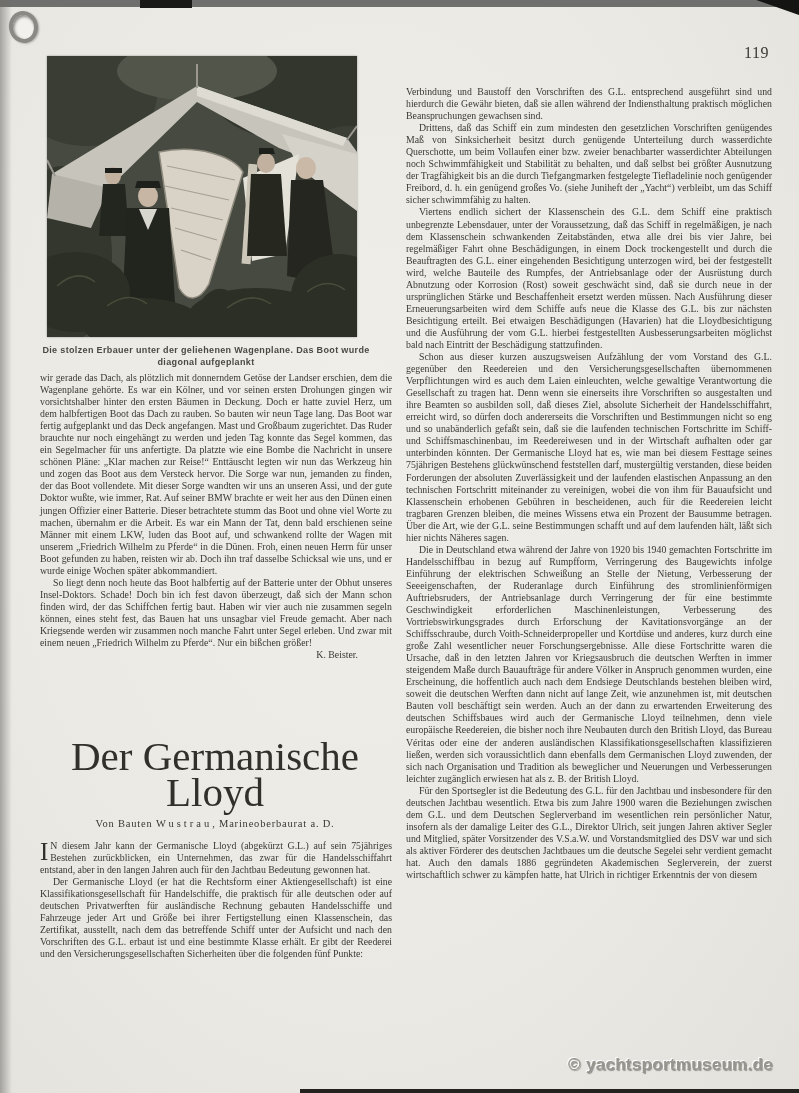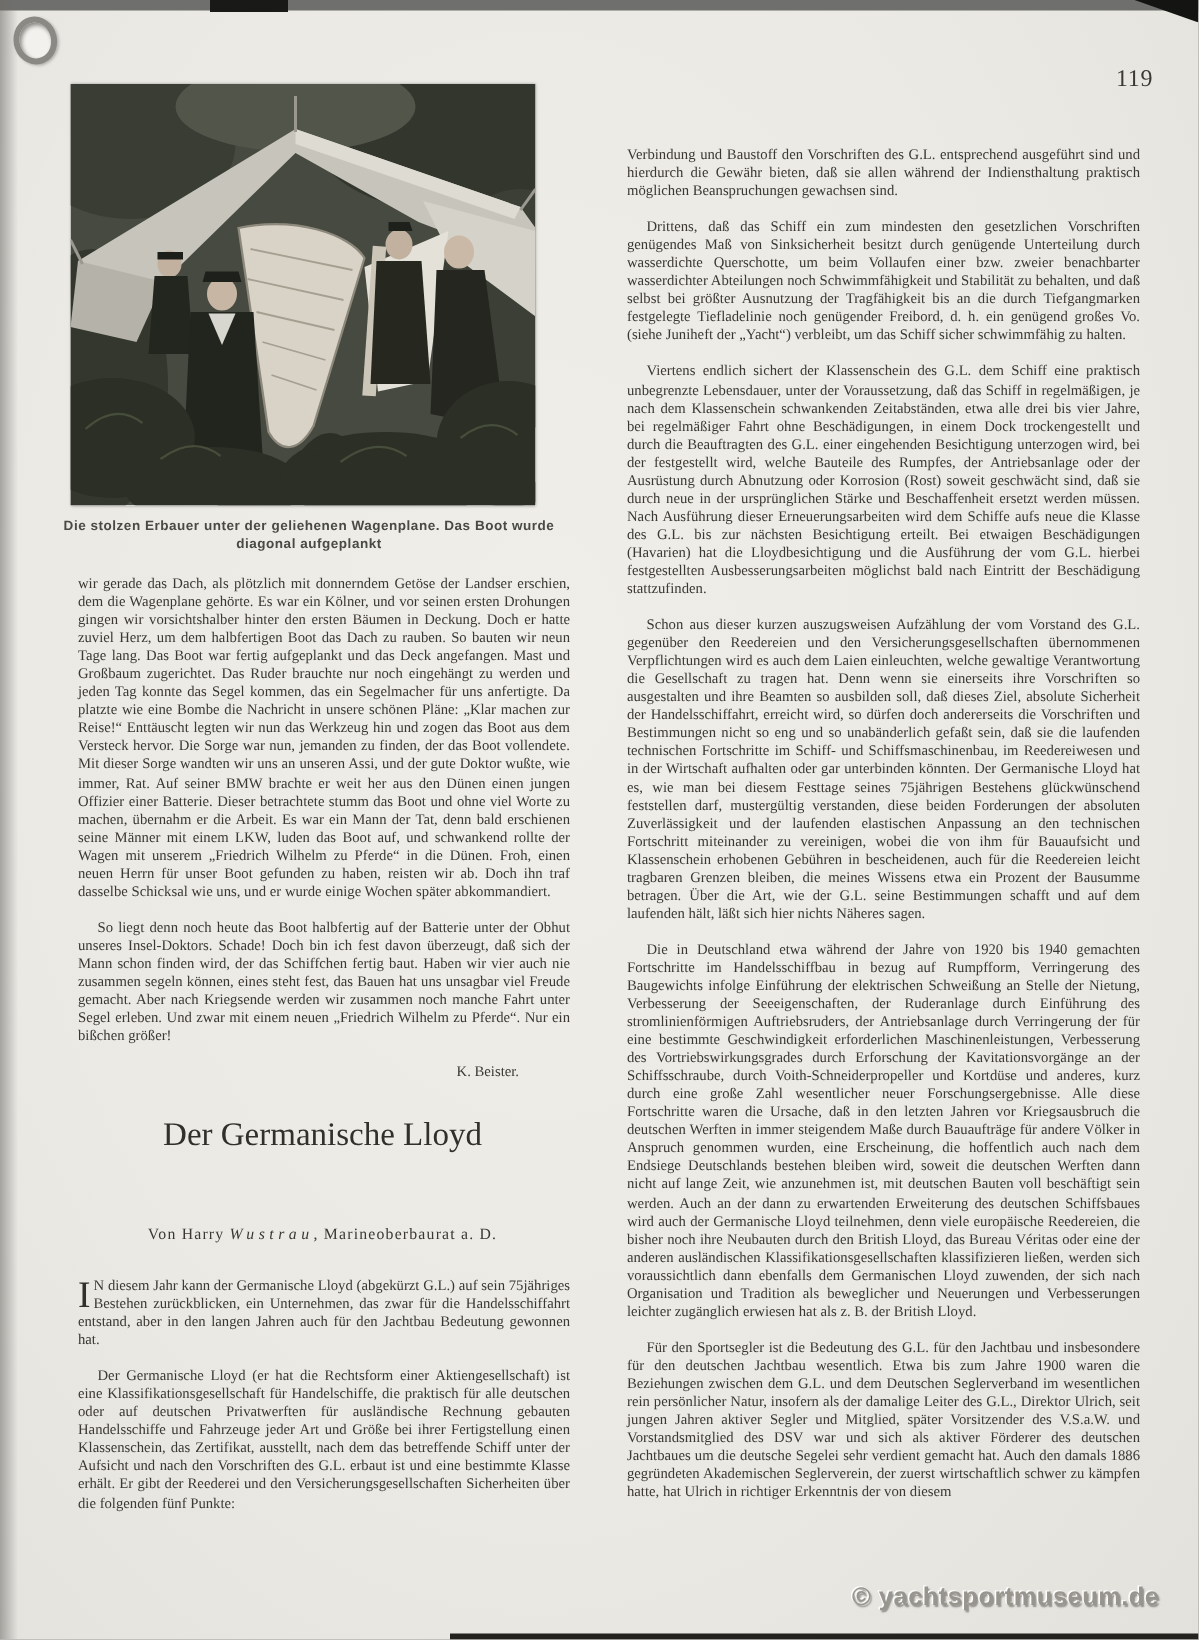--- a/index.html
+++ b/index.html
@@ -23,29 +23,29 @@
 
   
   .photo{position:absolute;top:56px;left:47px;width:310px;height:281px;overflow:hidden;
          box-shadow:0 0 2px rgba(0,0,0,.35);}
   .caption{position:absolute;top:344px;left:36px;width:340px;text-align:center;
            font-family:"Liberation Sans",sans-serif;font-size:9px;line-height:12px;
            color:#4a4a45;letter-spacing:.35px;font-weight:bold;}
 
   
   .col{position:absolute;text-align:justify;font-size:9.8px;line-height:12.05px;color:#3b3831;}
-  .col p{margin:12px;text-indent:13px;}
+  .col p{margin:0;text-indent:13px;}
   .col p.noindent{text-indent:0;}
   .story{top:372px;left:40px;width:352px;}
   .signature{text-align:right;padding-right:34px;text-indent:0;}
   .article-title{position:absolute;top:738px;left:30px;width:370px;text-align:center;
-                 font-size:22px;line-height:36px;color:#32302a;}
+                 font-size:41px;line-height:36px;color:#32302a;}
   .byline{position:absolute;top:818px;left:30px;width:370px;text-align:center;
           font-size:10.5px;color:#3b3831;letter-spacing:.8px;}
-  .byline .spaced{letter-spacing:3px;font-style:italic;}
+  .byline .spaced{letter-spacing:3px;}
   .article-body{top:840px;left:40px;width:352px;}
   .dropcap{float:left;font-size:25px;line-height:21px;padding:1px 2px 0 0;color:#33302a;}
   .right-col{top:86px;left:406px;width:366px;}
 
   
   .watermark{position:absolute;top:1055px;left:0;right:26px;text-align:right;
              font-family:Liberation Sans, sans-serif;font-weight:bold;font-size:17px;
              color:#97958e;letter-spacing:.3px;
              text-shadow:-1px -1px 0 rgba(255,255,255,.95), 1px 1px 1px rgba(80,78,72,.55);}
 </style>
@@ -128,21 +128,21 @@
 
   <div class="col story">
     <p class="noindent">wir gerade das Dach, als plötzlich mit donnerndem Getöse der Landser erschien, dem die Wagenplane gehörte. Es war ein Kölner, und vor seinen ersten Drohungen gingen wir vorsichtshalber hinter den ersten Bäumen in Deckung. Doch er hatte zuviel Herz, um dem halbfertigen Boot das Dach zu rauben. So bauten wir neun Tage lang. Das Boot war fertig aufgeplankt und das Deck angefangen. Mast und Großbaum zugerichtet. Das Ruder brauchte nur noch eingehängt zu werden und jeden Tag konnte das Segel kommen, das ein Segelmacher für uns anfertigte. Da platzte wie eine Bombe die Nachricht in unsere schönen Pläne: „Klar machen zur Reise!“ Enttäuscht legten wir nun das Werkzeug hin und zogen das Boot aus dem Versteck hervor. Die Sorge war nun, jemanden zu finden, der das Boot vollendete. Mit dieser Sorge wandten wir uns an unseren Assi, und der gute Doktor wußte, wie immer, Rat. Auf seiner BMW brachte er weit her aus den Dünen einen jungen Offizier einer Batterie. Dieser betrachtete stumm das Boot und ohne viel Worte zu machen, übernahm er die Arbeit. Es war ein Mann der Tat, denn bald erschienen seine Männer mit einem LKW, luden das Boot auf, und schwankend rollte der Wagen mit unserem „Friedrich Wilhelm zu Pferde“ in die Dünen. Froh, einen neuen Herrn für unser Boot gefunden zu haben, reisten wir ab. Doch ihn traf dasselbe Schicksal wie uns, und er wurde einige Wochen später abkommandiert.</p>
     <p>So liegt denn noch heute das Boot halbfertig auf der Batterie unter der Obhut unseres Insel-Doktors. Schade! Doch bin ich fest davon überzeugt, daß sich der Mann schon finden wird, der das Schiffchen fertig baut. Haben wir vier auch nie zusammen segeln können, eines steht fest, das Bauen hat uns unsagbar viel Freude gemacht. Aber nach Kriegsende werden wir zusammen noch manche Fahrt unter Segel erleben. Und zwar mit einem neuen „Friedrich Wilhelm zu Pferde“. Nur ein bißchen größer!</p>
     <p class="signature">K. Beister.</p>
   </div>
 
   <div class="article-title">
     <div>Der Germanische Lloyd</div>
   </div>
-  <div class="byline"><span>Von Harry </span><span class="spaced">Wustrau</span><span>, Marineoberbaurat a. D.</span></div>
+  <div class="byline"><span>Von Bauten </span><span class="spaced">Wustrau</span><span>, Marineoberbaurat a. D.</span></div>
 
   <div class="col article-body">
     <p class="noindent"><span class="dropcap">I</span><span>N diesem Jahr kann der Germanische Lloyd (abgekürzt G.L.) auf sein 75jähriges Bestehen zurückblicken, ein Unternehmen, das zwar für die Handelsschiffahrt entstand, aber in den langen Jahren auch für den Jachtbau Bedeutung gewonnen hat.</span></p>
     <p>Der Germanische Lloyd (er hat die Rechtsform einer Aktiengesellschaft) ist eine Klassifikationsgesellschaft für Handelschiffe, die praktisch für alle deutschen oder auf deutschen Privatwerften für ausländische Rechnung gebauten Handelsschiffe und Fahrzeuge jeder Art und Größe bei ihrer Fertigstellung einen Klassenschein, das Zertifikat, ausstellt, nach dem das betreffende Schiff unter der Aufsicht und nach den Vorschriften des G.L. erbaut ist und eine bestimmte Klasse erhält. Er gibt der Reederei und den Versicherungsgesellschaften Sicherheiten über die folgenden fünf Punkte:</p>
   </div>
 
   <div class="col right-col">
     <p class="noindent">Verbindung und Baustoff den Vorschriften des G.L. entsprechend ausgeführt sind und hierdurch die Gewähr bieten, daß sie allen während der Indiensthaltung praktisch möglichen Beanspruchungen gewachsen sind.</p>
     <p>Drittens, daß das Schiff ein zum mindesten den gesetzlichen Vorschriften genügendes Maß von Sinksicherheit besitzt durch genügende Unterteilung durch wasserdichte Querschotte, um beim Vollaufen einer bzw. zweier benachbarter wasserdichter Abteilungen noch Schwimmfähigkeit und Stabilität zu behalten, und daß selbst bei größter Ausnutzung der Tragfähigkeit bis an die durch Tiefgangmarken festgelegte Tiefladelinie noch genügender Freibord, d. h. ein genügend großes Vo. (siehe Juniheft der „Yacht“) verbleibt, um das Schiff sicher schwimmfähig zu halten.</p>
     <p>Viertens endlich sichert der Klassenschein des G.L. dem Schiff eine praktisch unbegrenzte Lebensdauer, unter der Voraussetzung, daß das Schiff in regelmäßigen, je nach dem Klassenschein schwankenden Zeitabständen, etwa alle drei bis vier Jahre, bei regelmäßiger Fahrt ohne Beschädigungen, in einem Dock trockengestellt und durch die Beauftragten des G.L. einer eingehenden Besichtigung unterzogen wird, bei der festgestellt wird, welche Bauteile des Rumpfes, der Antriebsanlage oder der Ausrüstung durch Abnutzung oder Korrosion (Rost) soweit geschwächt sind, daß sie durch neue in der ursprünglichen Stärke und Beschaffenheit ersetzt werden müssen. Nach Ausführung dieser Erneuerungsarbeiten wird dem Schiffe aufs neue die Klasse des G.L. bis zur nächsten Besichtigung erteilt. Bei etwaigen Beschädigungen (Havarien) hat die Lloydbesichtigung und die Ausführung der vom G.L. hierbei festgestellten Ausbesserungsarbeiten möglichst bald nach Eintritt der Beschädigung stattzufinden.</p>

